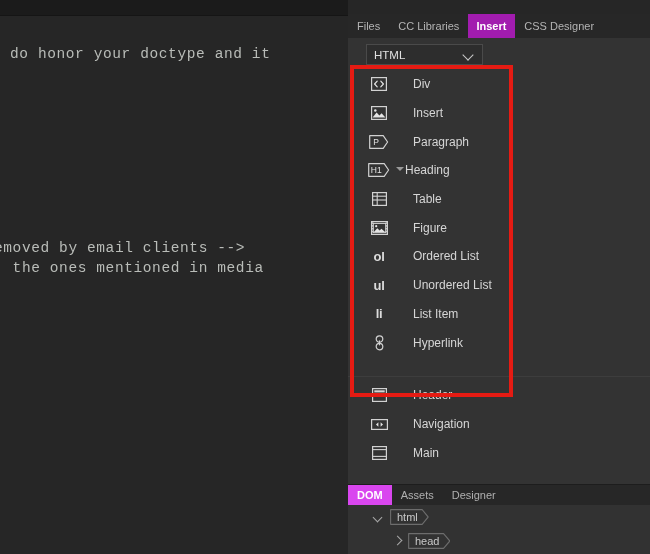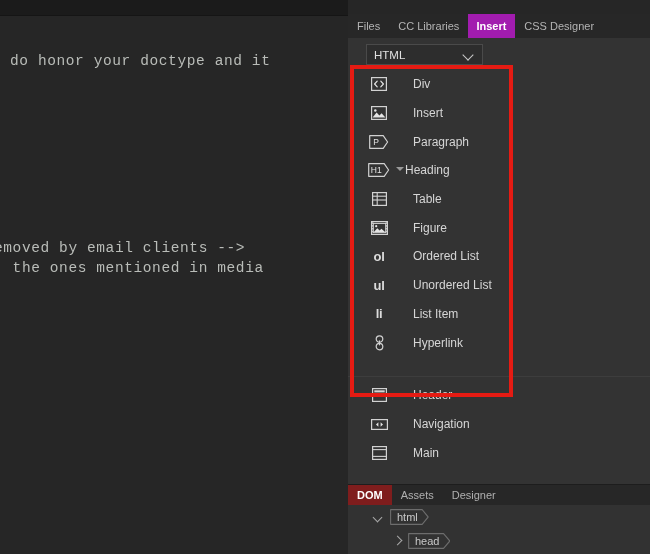--- a/index.html
+++ b/index.html
@@ -25,21 +25,21 @@
     background:#262626;
   }
   .code-line {
     position:absolute;
     font-family:"Liberation Mono","DejaVu Sans Mono",monospace;
     font-size:14.5px;
     letter-spacing:0.6px;
     color:#b9bcb8;
     white-space:pre;
   }
-  #code-l1 { left:10px; top:37px; }
+  #code-l1 { left:10px; top:30px; }
   #code-l2 { left:-6px; top:224px; }
   #code-l3 { left:-6px; top:244px; }
 
   
   #editor-scrollbar {
     position:absolute; left:329px; top:16px; width:16px; height:538px;
     background:#262626;
   }
 
   
@@ -170,21 +170,21 @@
     display:flex; align-items:stretch;
   }
   .dtab {
     display:flex; align-items:center;
     padding:0 9px;
     font-size:11px;
     color:#b0b0b0;
     white-space:nowrap;
     cursor:default;
   }
-  .dtab.active { background:#7f1d1d; color:#ffffff; font-weight:bold;text-align:right; }
+  .dtab.active { background:#d946ef; color:#ffffff; font-weight:bold;text-align:right; }
   #dtab-filler { flex:1 1 auto; }
 
   #dom-tree { position:absolute; left:0; top:20px; width:302px; height:50px; }
   .tree-row {
     position:relative; height:24px;
     display:flex; align-items:center;
     cursor:default;
   }
   .tw-chevron {
     width:12px; height:12px; position:relative; flex:0 0 auto;

